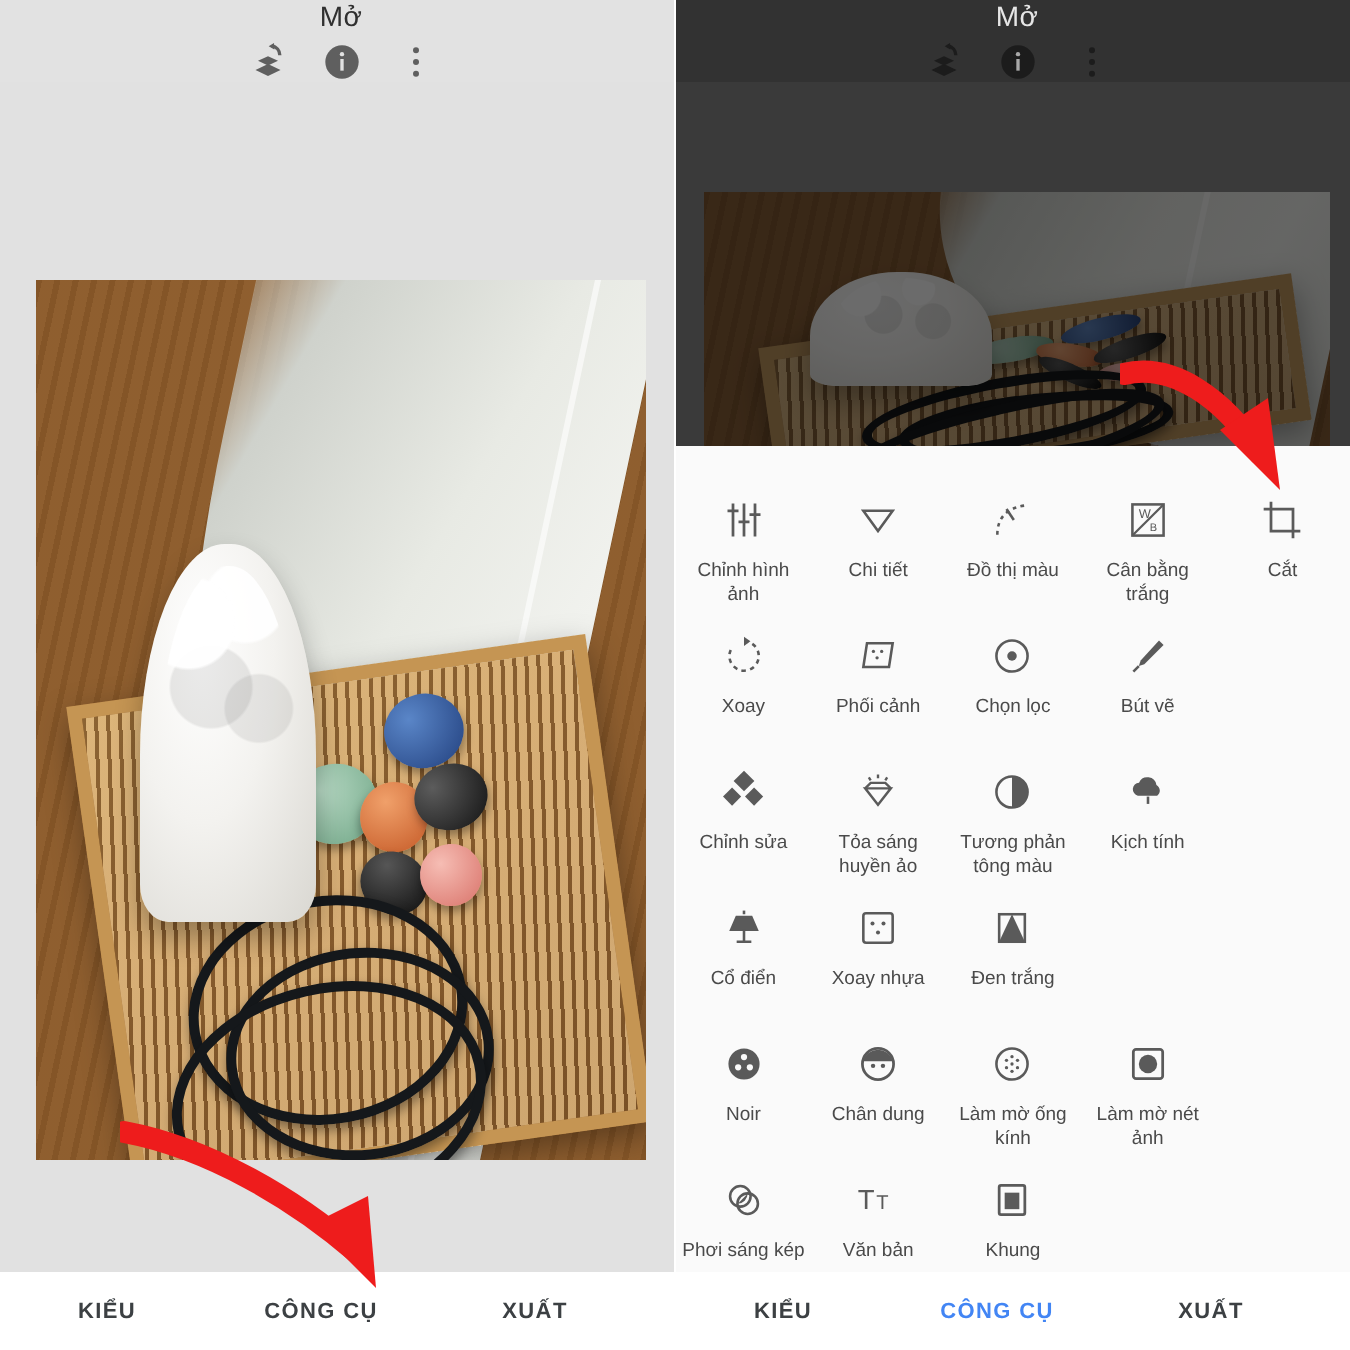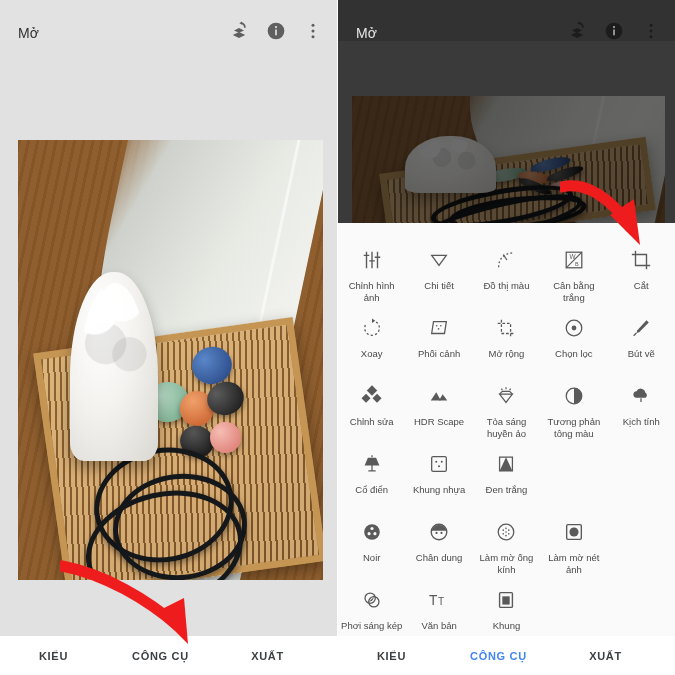--- a/index.html
+++ b/index.html
@@ -9,22 +9,22 @@
     background: #ffffff;
     overflow: hidden;
   }
   .app { position: relative; width: 675px; height: 675px; display: flex; }
 
   .panel { position: relative; width: 337px; height: 675px; overflow: hidden; }
   .panel.right { width: 338px; border-left: 1px solid #ffffff; }
 
   
   .topbar {
-    height: 41px; display: flex; align-items: flex-end;
-    padding: 0 14px 0 18px; position: relative; z-index: 5;
+    height: 41px; display: flex; align-items: center;
+    padding: 0 14px 0 18px; position: relative; z-index: 5; flex-direction: column;
   }
   .panel.left .topbar { background: #e2e2e2; }
   .panel.right .topbar { background: #323232; }
   .topbar-title {
     font-size: 14px; letter-spacing: .2px; flex: 1;
   }
   .panel.left .topbar-title { color: #303030; }
   .panel.right .topbar-title { color: #e6e6e6; }
   .topbar-icons { display: flex; align-items: center; gap: 17px; }
   .ticon { width: 20px; height: 20px; display: block; }
@@ -334,28 +334,20 @@
               <path d="M6 5h14l-2 13H4z"></path>
               <circle cx="9.5" cy="9.5" r=".9" fill="#5a5a5a" stroke="none"></circle>
               <circle cx="14" cy="9.5" r=".9" fill="#5a5a5a" stroke="none"></circle>
               <circle cx="11.5" cy="13" r=".9" fill="#5a5a5a" stroke="none"></circle>
             </svg>
           </span>
           <span class="tool-label">Phối cảnh</span>
         </div>
         <div class="tool">
           <span class="tool-ic">
-            <svg width="22" height="22" viewBox="0 0 24 24" fill="none" stroke="#5a5a5a" stroke-width="1.4">
-              <path d="M7 3v15h15M3 7h14v14" stroke-dasharray="3 2"></path>
-            </svg>
-          </span>
-          <span class="tool-label">Mở rộng</span>
-        </div>
-        <div class="tool">
-          <span class="tool-ic">
             <svg width="22" height="22" viewBox="0 0 24 24">
               <circle cx="12" cy="12" r="8.5" fill="none" stroke="#5a5a5a" stroke-width="1.4"></circle>
               <circle cx="12" cy="12" r="2.6" fill="#5a5a5a"></circle>
             </svg>
           </span>
           <span class="tool-label">Chọn lọc</span>
         </div>
         <div class="tool">
           <span class="tool-ic">
             <svg width="22" height="22" viewBox="0 0 24 24">
@@ -370,29 +362,20 @@
       <div class="tool-row">
         <div class="tool">
           <span class="tool-ic">
             <svg width="22" height="22" viewBox="0 0 24 24">
               <rect x="8" y="2" width="8" height="8" fill="#5a5a5a" transform="rotate(45 12 6)"></rect>
               <rect x="2" y="11" width="7" height="7" fill="#5a5a5a" transform="rotate(45 5.5 14.5)"></rect>
               <rect x="14" y="11" width="7" height="7" fill="#5a5a5a" transform="rotate(45 17.5 14.5)"></rect>
             </svg>
           </span>
           <span class="tool-label">Chỉnh sửa</span>
-        </div>
-        <div class="tool">
-          <span class="tool-ic">
-            <svg width="22" height="22" viewBox="0 0 24 24">
-              <path d="M3 17 9 8l5 9z" fill="#5a5a5a"></path>
-              <path d="M12 17 16 10l5 7z" fill="#5a5a5a"></path>
-            </svg>
-          </span>
-          <span class="tool-label">HDR Scape</span>
         </div>
         <div class="tool">
           <span class="tool-ic">
             <svg width="22" height="22" viewBox="0 0 24 24" fill="none" stroke="#5a5a5a" stroke-width="1.3">
               <path d="M5 10h14l-7 9z"></path>
               <path d="M5 10 8 7h8l3 3"></path>
               <path d="M12 2.5v2M7 4l1 1.6M17 4l-1 1.6"></path>
             </svg>
           </span>
           <span class="tool-label">Tỏa sáng huyền ảo</span>
@@ -430,21 +413,21 @@
         </div>
         <div class="tool">
           <span class="tool-ic">
             <svg width="22" height="22" viewBox="0 0 24 24">
               <rect x="4" y="4" width="16" height="16" rx="1.5" fill="none" stroke="#5a5a5a" stroke-width="1.4"></rect>
               <circle cx="9" cy="9.5" r="1.1" fill="#5a5a5a"></circle>
               <circle cx="15" cy="9.5" r="1.1" fill="#5a5a5a"></circle>
               <circle cx="12" cy="14.5" r="1.1" fill="#5a5a5a"></circle>
             </svg>
           </span>
-          <span class="tool-label">Khung nhựa</span>
+          <span class="tool-label">Xoay nhựa</span>
         </div>
         <div class="tool">
           <span class="tool-ic">
             <svg width="22" height="22" viewBox="0 0 24 24">
               <rect x="5" y="4.5" width="14" height="15" fill="none" stroke="#5a5a5a" stroke-width="1.4"></rect>
               <path d="M12 4.5 19 19.5H5z" fill="#5a5a5a"></path>
             </svg>
           </span>
           <span class="tool-label">Đen trắng</span>
         </div>

